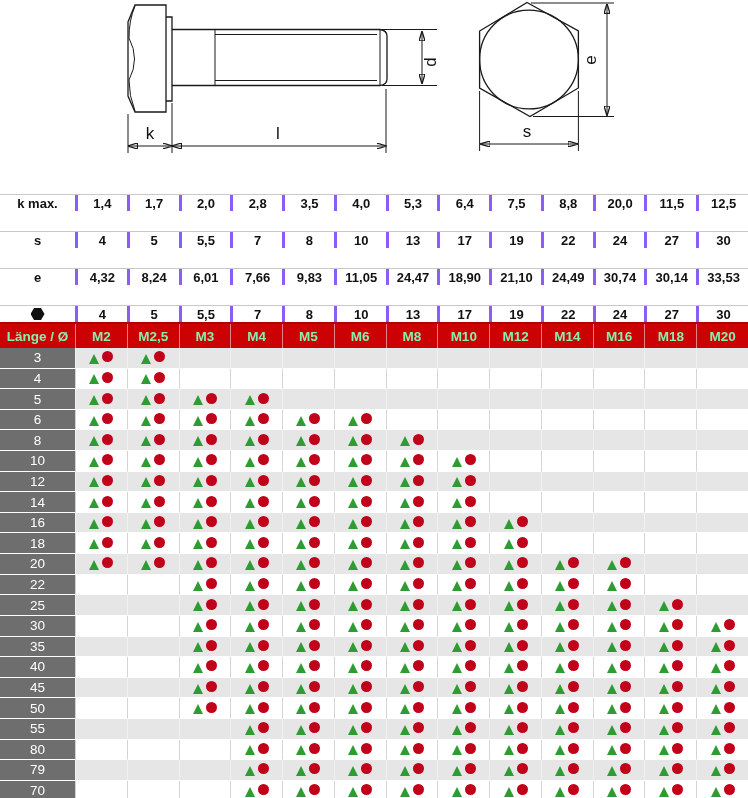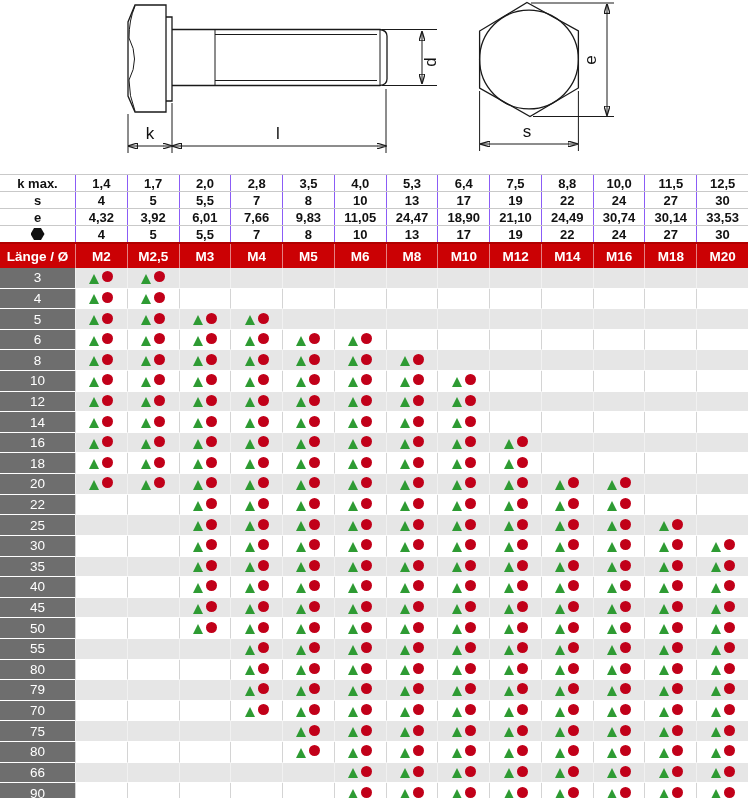--- a/index.html
+++ b/index.html
@@ -10,28 +10,28 @@
   }
   
   #drawing{position:absolute;top:0;left:0;}
   #drawing path,#drawing line,#drawing polyline{fill:none;stroke:var(--line);stroke-width:1.3;}
   #drawing .thin{stroke-width:1;}
   #drawing polygon.hd{fill:none;stroke:var(--line);stroke-width:1.3;}
   #drawing circle{fill:none;stroke:var(--line);stroke-width:1.3;}
   #drawing text{fill:#111;font-size:17px;font-family:"Liberation Sans","DejaVu Sans",sans-serif;}
   
   #spec-table{position:absolute;top:174px;left:0;width:748px;}
-  .spec-row{display:grid;grid-template-columns:75px repeat(13,1fr);height:16px;border-top:1px solid #c9c9c9;}
+  .spec-row{display:grid;grid-template-columns:75px repeat(13,1fr);height:16px;border-top:1px solid #c9c9c9;margin-top:20px;}
   .spec-row:last-of-type{border-bottom:0;}
-  .spec-row>div{display:flex;align-items:center;justify-content:center;font-size:13px;font-weight:bold;color:#111;border-left:1px solid #8b5cf6;line-height:1;}
+  .spec-row>div{display:flex;align-items:center;justify-content:center;font-size:13px;font-weight:bold;color:#111;border-left:3px solid #8b5cf6;line-height:1;}
   .spec-row>div:first-child{border-left:0;}
   .hex-shape{display:inline-block;width:14px;height:12px;background:#111;
     clip-path:polygon(25% 0,75% 0,100% 50%,75% 100%,25% 100%,0 50%);}
   #size-header{display:grid;grid-template-columns:75px repeat(13,1fr);height:24px;background:var(--red);border-top:2px solid #b00000;}
-  #size-header>div{display:flex;align-items:center;justify-content:center;color:#ffffff;font-weight:bold;font-size:13.5px;border-left:1px solid rgba(255,255,255,.5);}
+  #size-header>div{display:flex;align-items:center;justify-content:center;color:#86efac;font-weight:bold;font-size:13.5px;border-left:1px solid rgba(255,255,255,.5);}
   #size-header>div:first-child{border-left:0;}
   .len-row{display:grid;grid-template-columns:75px repeat(13,1fr);height:20.62px;}
   .len-row .lbl{display:flex;align-items:center;justify-content:center;background:var(--gray);color:#fff;font-size:13.5px;border-bottom:1px solid #fff;}
   .len-row .cell{display:flex;align-items:center;justify-content:center;gap:3px;background:#fff;border-left:1px solid #d4d4d4;border-bottom:1px solid #fff;}
   .len-row.stripe .cell{background:var(--stripe);border-left:1px solid #f1f1f1;}
   .tri{width:0;height:0;border-left:5.5px solid transparent;border-right:5.5px solid transparent;border-bottom:10px solid var(--green);transform:translateY(1px);}
   .dot{width:11px;height:11px;border-radius:50%;background:var(--dotred);transform:translateY(-1px);}
 </style>
 </head>
 <body>
@@ -87,21 +87,21 @@
           <div>1,4</div>
           <div>1,7</div>
           <div>2,0</div>
           <div>2,8</div>
           <div>3,5</div>
           <div>4,0</div>
           <div>5,3</div>
           <div>6,4</div>
           <div>7,5</div>
           <div>8,8</div>
-          <div>10,0</div>
+          <div>20,0</div>
           <div>11,5</div>
           <div>12,5</div>
         </div>
         <div class="spec-row">
           <div>s</div>
           <div>4</div>
           <div>5</div>
           <div>5,5</div>
           <div>7</div>
           <div>8</div>
@@ -110,21 +110,21 @@
           <div>17</div>
           <div>19</div>
           <div>22</div>
           <div>24</div>
           <div>27</div>
           <div>30</div>
         </div>
         <div class="spec-row">
           <div>e</div>
           <div>4,32</div>
-          <div>3,92</div>
+          <div>8,24</div>
           <div>6,01</div>
           <div>7,66</div>
           <div>9,83</div>
           <div>11,05</div>
           <div>24,47</div>
           <div>18,90</div>
           <div>21,10</div>
           <div>24,49</div>
           <div>30,74</div>
           <div>30,14</div>

